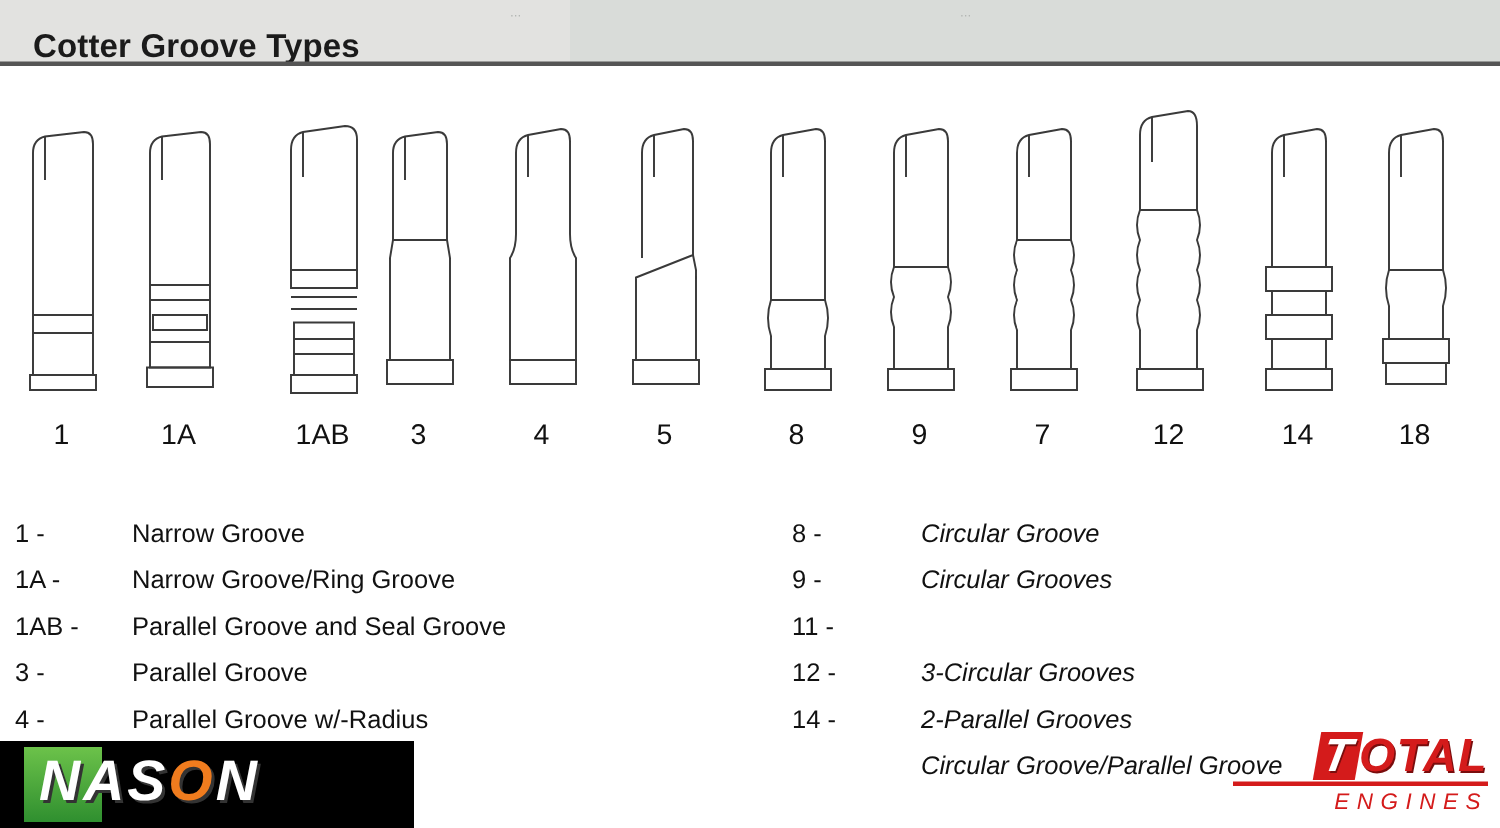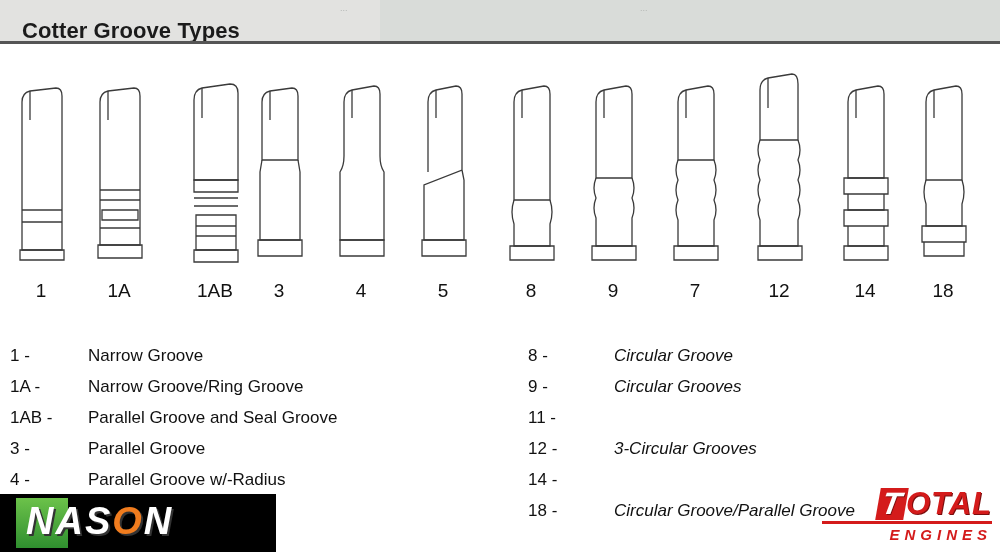--- a/index.html
+++ b/index.html
@@ -150,21 +150,21 @@
   }
   .total-word .t-box {
     display: inline-block;
     background: #d41b1b;
     color: #ffffff;
     padding: 0 4px;
     transform: skewX(-10deg);
   }
   .engines-word {
     font-size: 15px;
-    font-weight: bold;
+    font-weight: normal;
     font-style: italic;
     color: #d41b1b;
     letter-spacing: 5px;
     line-height: 17px;
   }
   .total-underline {
     height: 3px;
     background: #d41b1b;
     margin: 1px 0 2px auto;
     width: 170px;
@@ -382,23 +382,23 @@
       </div>
       <div class="legend-row">
         <span class="legend-key">11 -</span>
       </div>
       <div class="legend-row">
         <span class="legend-key">12 -</span>
         <span class="legend-desc">3-Circular Grooves</span>
       </div>
       <div class="legend-row">
         <span class="legend-key">14 -</span>
-      </div>
-      <div class="legend-row">
-        <span class="legend-key">18 -</span>
+        <span class="legend-desc">2-Parallel Grooves</span>
+      </div>
+      <div class="legend-row">
         <span class="legend-desc">Circular Groove/Parallel Groove</span>
       </div>
     </div>
 
   </div>
 
   <div class="nason-logo">
     <div class="nason-green"></div>
     <div class="nason-text">
       <span>NAS</span><span class="o">O</span><span>N</span>

